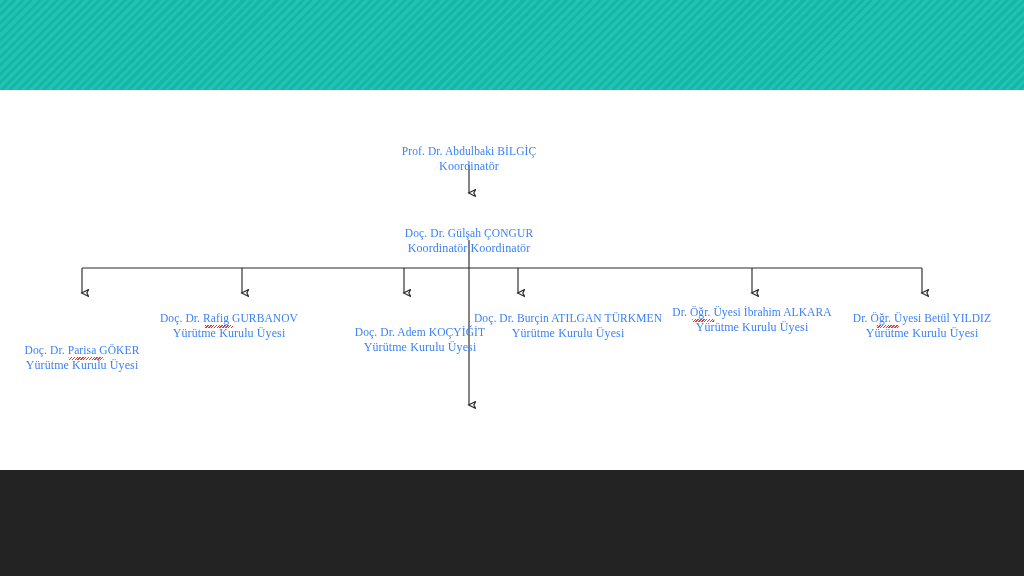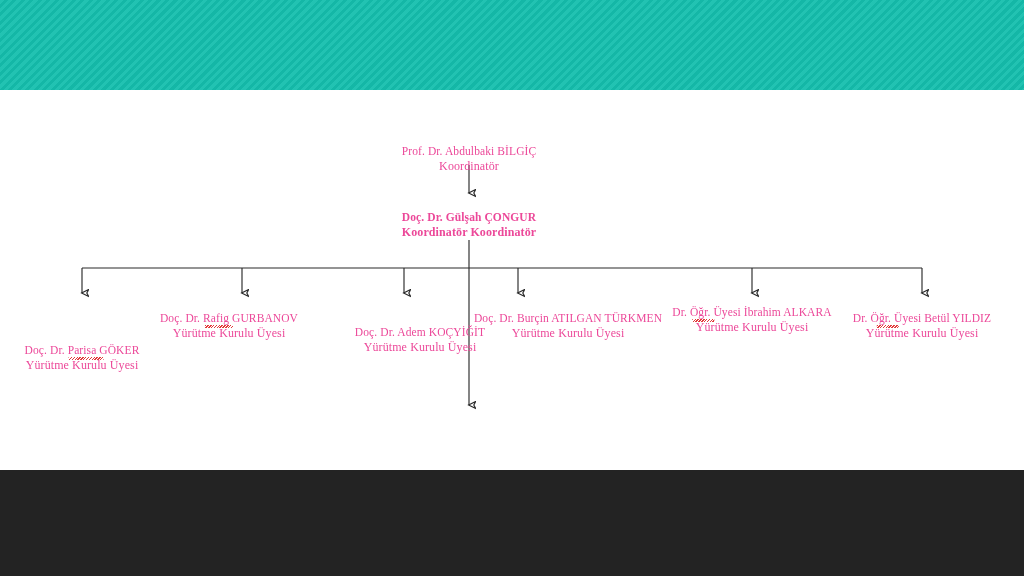--- a/index.html
+++ b/index.html
@@ -39,21 +39,21 @@
   
   .chart {
     position: absolute;
     left: 0; top: 90px;
     width: 1024px; height: 380px;
   }
 
   .node {
     position: absolute;
     text-align: center;
-    color: #ec4899;
+    color: #3b82f6;
     line-height: 1.18;
     white-space: nowrap;
   }
   .node .name {
     display: block;
     font-size: 11.5px;
     letter-spacing: 0.1px;
   }
   .node .role {
     display: block;
@@ -119,21 +119,21 @@
       <line x1="922" y1="178" x2="922" y2="203" marker-end="url(#ah)"></line>
 
       <line x1="469" y1="178" x2="469" y2="315" marker-end="url(#ah)"></line>
     </svg>
 
     <div class="node" style="left:469px; top:55px; transform:translateX(-50%);">
       <span class="name">Prof. Dr. Abdulbaki BİLGİÇ</span>
       <span class="role">Koordinatör</span>
     </div>
 
-    <div class="node" style="left:469px; top:121px; transform:translateX(-50%);font-weight:bold;">
+    <div class="node" style="left:469px; top:137px; transform:translateX(-50%);">
       <span class="name">Doç. Dr. Gülşah ÇONGUR</span>
       <span class="role">Koordinatör Koordinatör</span>
     </div>
 
     <div class="node" style="left:82px; top:222px; transform:translateX(-50%);margin-top:32px;">
       <span class="name">Doç. Dr. Parisa GÖKER</span>
       <span class="role">Yürütme Kurulu Üyesi</span>
       <span class="sq" style="left:44px; top:13px; width:35px;"></span>
     </div>
 

